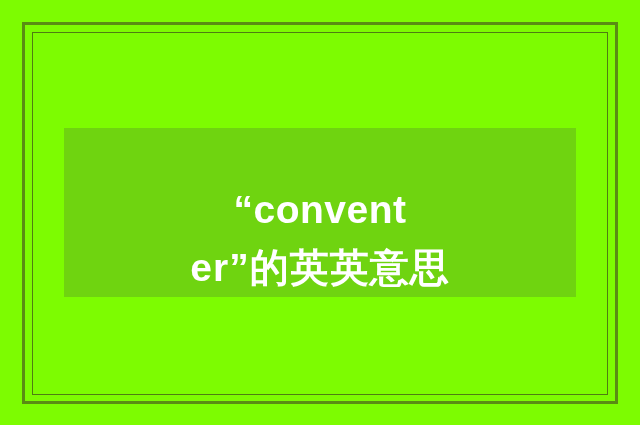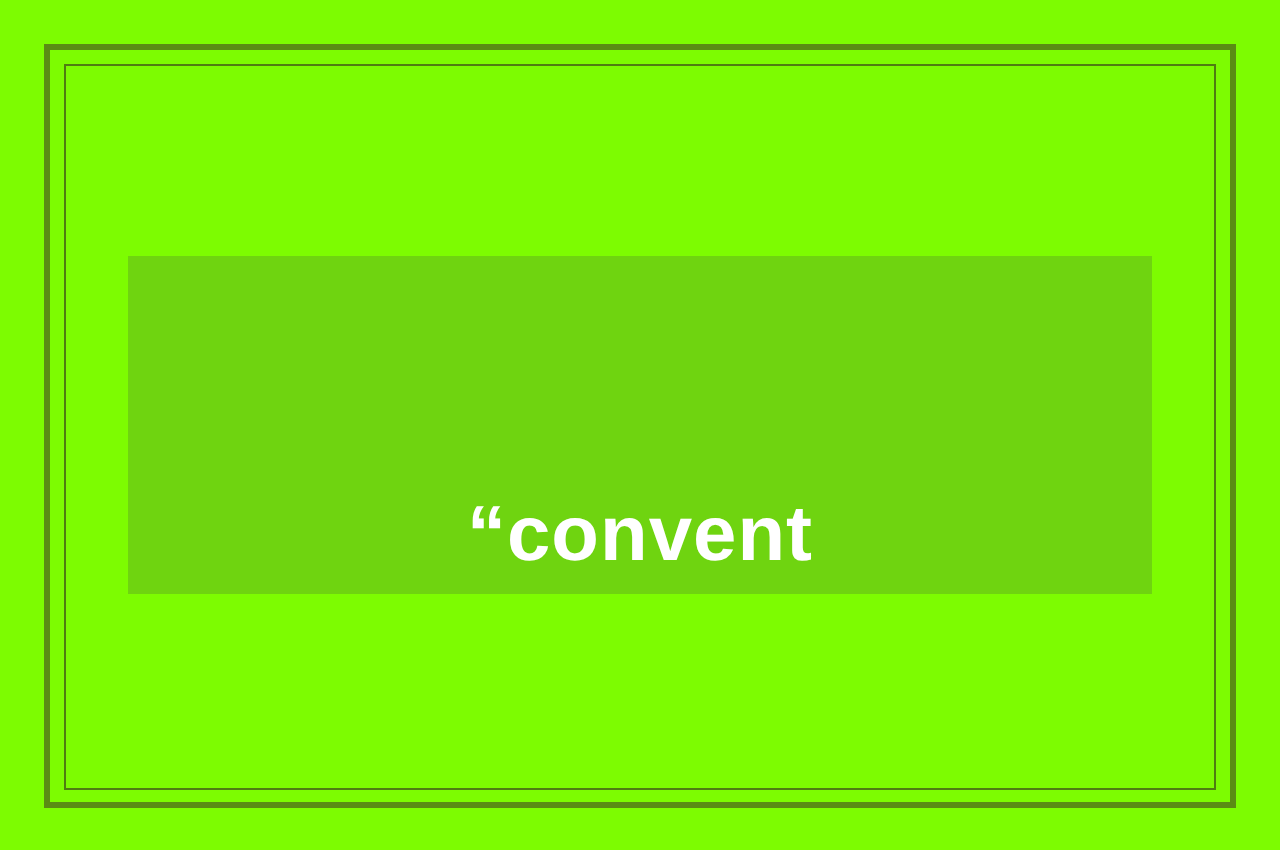--- a/index.html
+++ b/index.html
@@ -79,15 +79,16 @@
 </head>
 <body>
 
 <div id="poster">
 
   <div class="frame frame-outer"></div>
   <div class="frame frame-inner"></div>
 
   <div class="title-panel">
     <div class="title-line title-line-1">“convent</div>
+    <div class="title-line title-line-2">er”的英英意思</div>
   </div>
 
 </div>
 
 </body></html>

